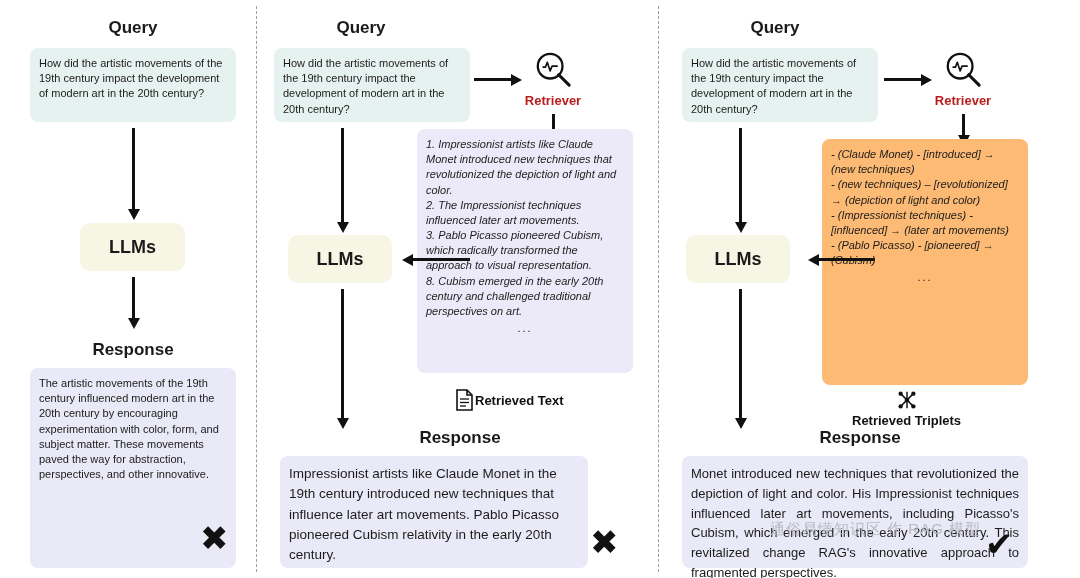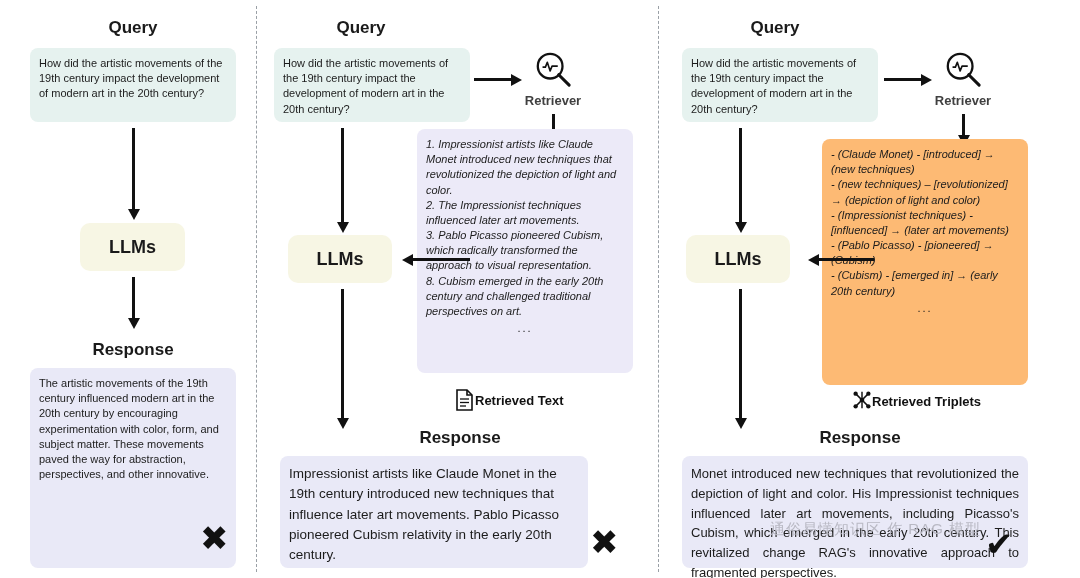--- a/index.html
+++ b/index.html
@@ -115,21 +115,21 @@
     border-right: 11px solid #111;
   }
   .retriever-wrap {
     position: absolute;
     text-align: center;
     width: 90px;
   }
   .retriever-label {
     font-size: 13px;
     font-weight: bold;
-    color: #404040;
+    color: #b91c1c;
     margin-top: 1px;
   }
   .mag-icon {
     display: inline-block;
     width: 38px;
     height: 38px;
   }
   .caption-row {
     position: absolute;
     display: flex;
@@ -262,25 +262,24 @@
     <div class="retriever-label">Retriever</div>
   </div>
 
   <div class="arrow-v" style="left:962px; top:114px; height:22px;"></div>
 
   <div class="bubble bubble-trip" style="left:822px; top:139px; width:206px; height:246px;">
     <p class="ctx-line">- (Claude Monet) - [introduced] → (new techniques)</p>
     <p class="ctx-line">- (new techniques) – [revolutionized] → (depiction of light and color)</p>
     <p class="ctx-line">- (Impressionist techniques) - [influenced] → (later art movements)</p>
     <p class="ctx-line">- (Pablo Picasso) - [pioneered] → (Cubism)</p>
-    <p class="ctx-line">- (Cubism) - [emerged in] → (early 20th century)</p>
     <div class="dots">...</div>
   </div>
 
-  <div class="caption-row" style="left:852px; top:390px;">
+  <div class="caption-row" style="left:852px; top:390px;flex-direction:column;">
     <span class="graph-icon">
       <svg viewBox="0 0 22 22" width="20" height="20">
         <line x1="4" y1="4" x2="18" y2="18" stroke="#111" stroke-width="1.6"></line>
         <line x1="18" y1="4" x2="4" y2="18" stroke="#111" stroke-width="1.6"></line>
         <line x1="11" y1="2" x2="11" y2="20" stroke="#111" stroke-width="1.6"></line>
         <circle cx="4" cy="4" r="2.4" fill="#111"></circle>
         <circle cx="18" cy="4" r="2.4" fill="#111"></circle>
         <circle cx="4" cy="18" r="2.4" fill="#111"></circle>
         <circle cx="18" cy="18" r="2.4" fill="#111"></circle>
         <circle cx="11" cy="11" r="2.6" fill="#111"></circle>

